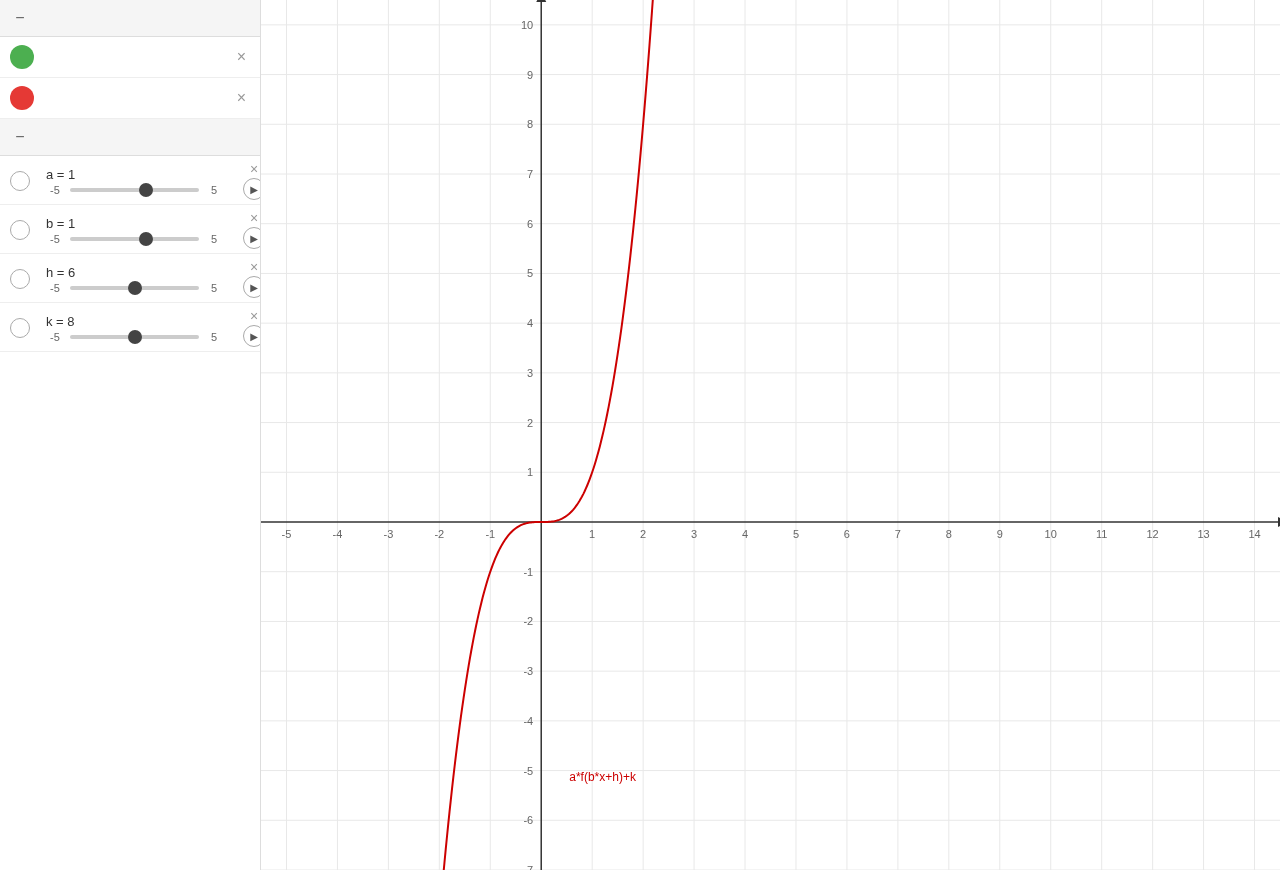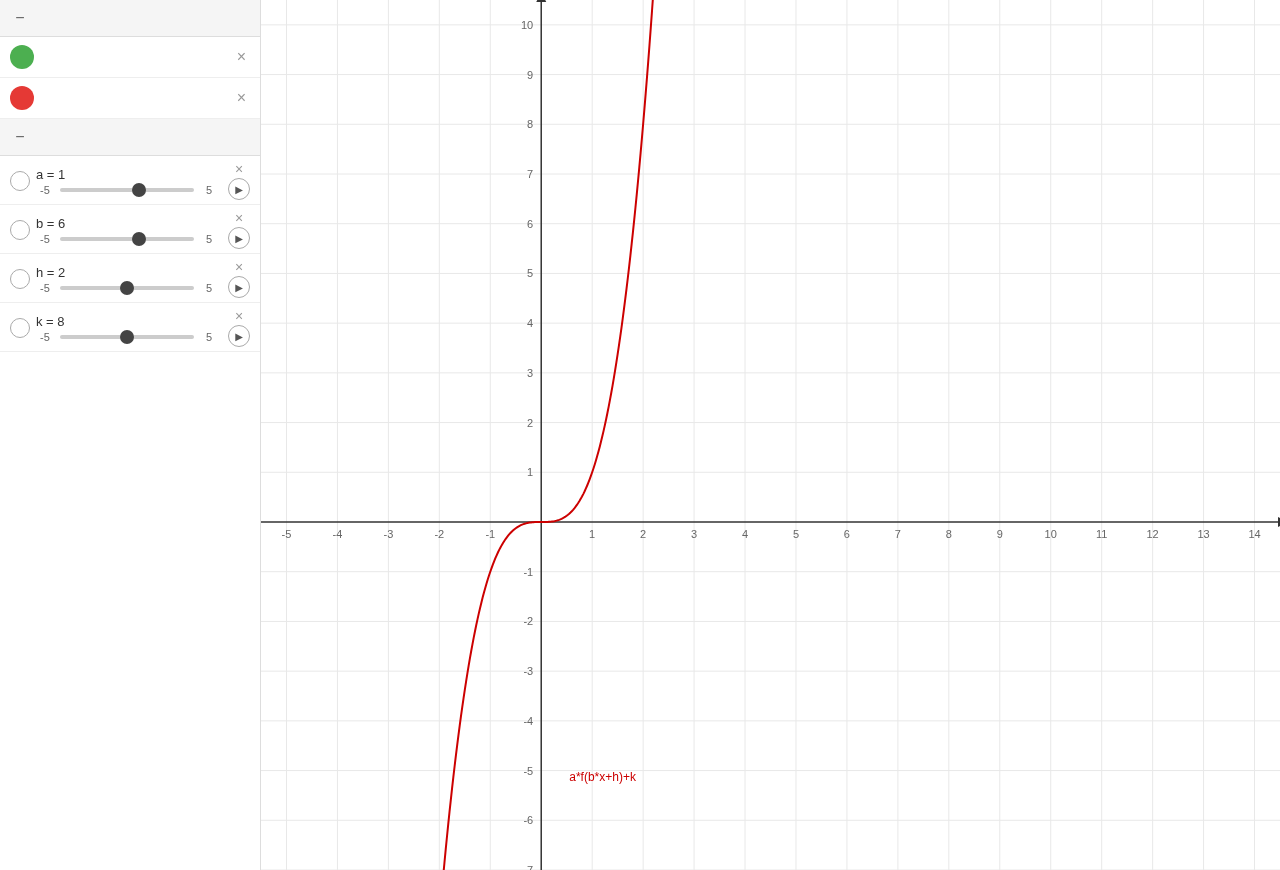--- a/index.html
+++ b/index.html
@@ -52,21 +52,21 @@
     }
     .close-btn {
       background: none; border: none; cursor: pointer;
       color: #999; font-size: 16px; padding: 2px 4px;
     }
     .slider-row {
       display: flex;
       align-items: center;
       padding: 6px 10px 4px 10px;
       border-bottom: 1px solid #eee;
-      gap: 6px;
+      gap: 16px;
       position: relative;
     }
     .slider-circle {
       width: 20px; height: 20px;
       border-radius: 50%;
       border: 1.5px solid #aaa;
       flex-shrink: 0;
       cursor: pointer;
     }
     .slider-inner {
@@ -183,39 +183,39 @@
     <div class="slider-actions">
       <button class="x-btn">×</button>
       <button class="play-btn">▶</button>
     </div>
   </div>
 
   <div class="slider-row">
     <div class="slider-circle"></div>
     <div class="slider-inner">
       <div class="slider-label">
-        <span>b = 6</span>
+        <span>b = 1</span>
       </div>
       <div class="slider-controls">
         <span class="slider-min">-5</span>
         <input type="range" min="-5" max="5" value="1" style="">
         <span class="slider-max">5</span>
       </div>
     </div>
     <div class="slider-actions">
       <button class="x-btn">×</button>
       <button class="play-btn">▶</button>
     </div>
   </div>
 
   <div class="slider-row">
     <div class="slider-circle"></div>
     <div class="slider-inner">
       <div class="slider-label">
-        <span>h = 2</span>
+        <span>h = 6</span>
       </div>
       <div class="slider-controls">
         <span class="slider-min">-5</span>
         <input type="range" min="-5" max="5" value="0" style="">
         <span class="slider-max">5</span>
       </div>
     </div>
     <div class="slider-actions">
       <button class="x-btn">×</button>
       <button class="play-btn">▶</button>

